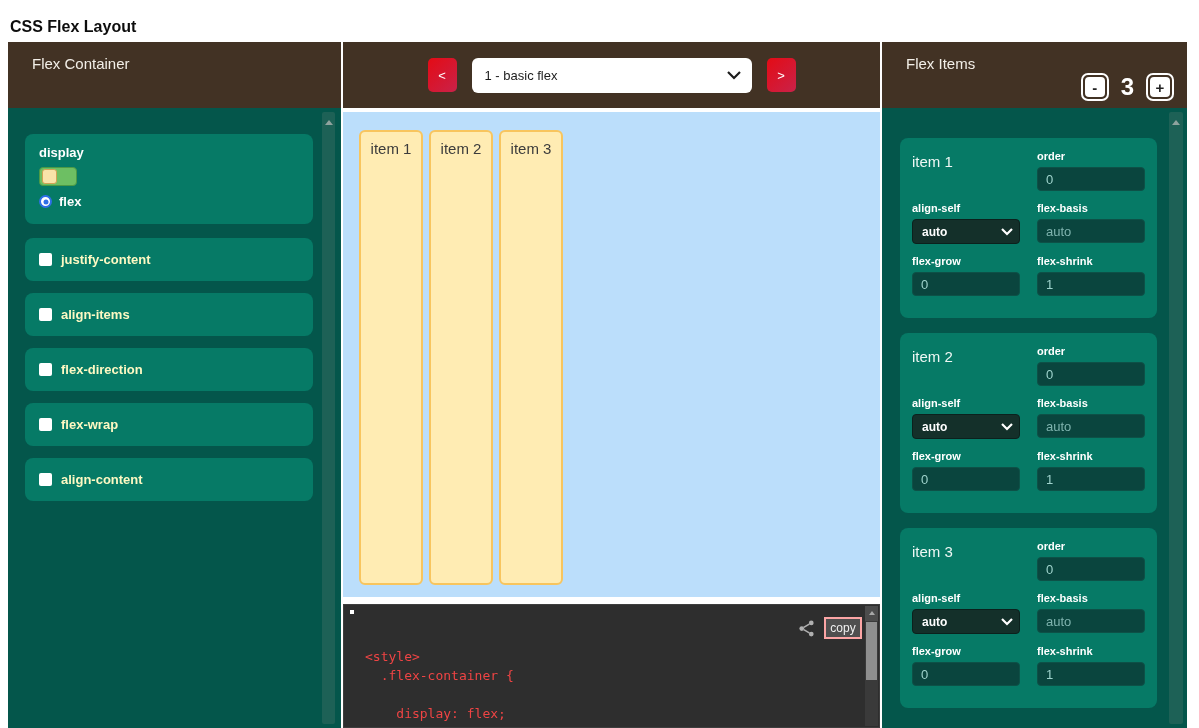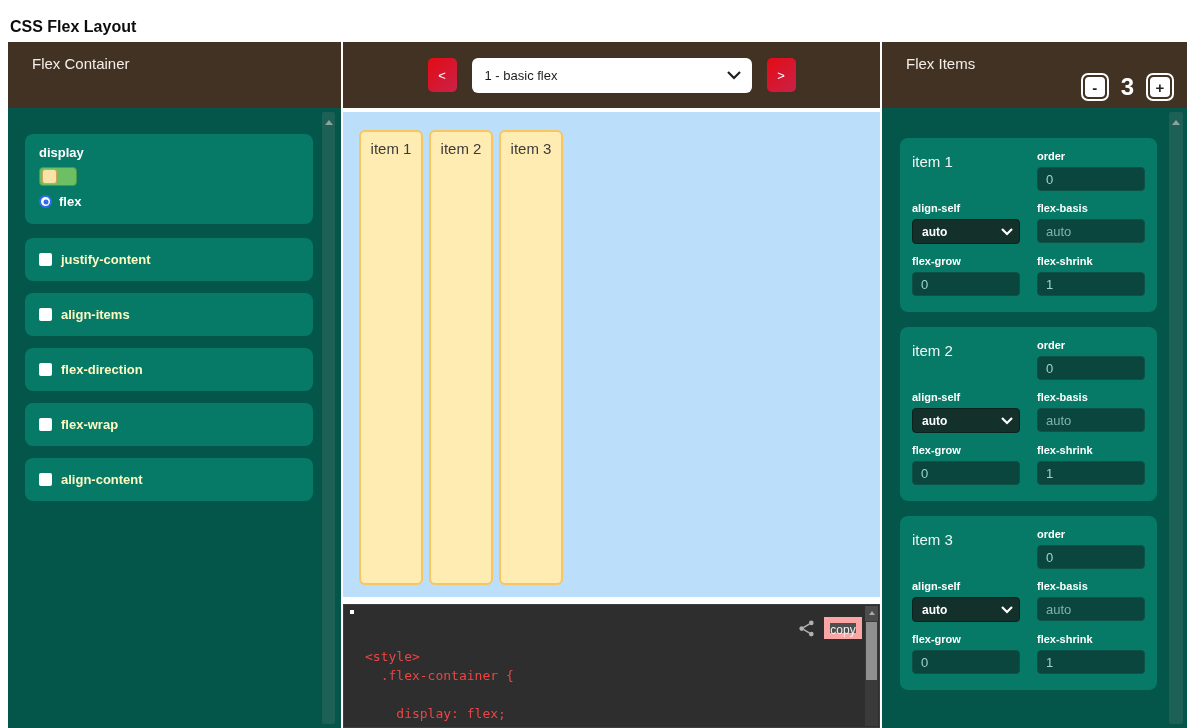--- a/index.html
+++ b/index.html
@@ -48,21 +48,21 @@
   .flex-preview { position:absolute; left:343px; top:112px; width:537px; height:485px; background:#bbdefb;
       display:flex; align-items:stretch; padding:18px 16px 12px 16px; }
   .flex-item { width:64px; flex:0 0 64px; margin-right:6px; background:#ffecb3; border:2px solid #f8c55e; border-radius:6px;
       text-align:center; padding-top:8px; font-size:15px; color:#3c3c3c; }
 
   .code-panel { position:absolute; left:343px; top:604px; width:537px; height:124px; background:#2e2e2e; border:1px solid #3e3e3e; overflow:hidden; }
   .code-dot { position:absolute; left:6px; top:5px; width:4px; height:4px; background:#fff; }
   .code-lines { position:absolute; left:21px; top:42px; font-family:"DejaVu Sans Mono", monospace; font-size:13px; color:#ef4444; }
   .code-line { height:19px; line-height:19px; white-space:pre; }
   .share-ic { position:absolute; right:63px; top:14px; cursor:pointer; }
-  .copy-btn { position:absolute; right:17px; top:12px; width:38px; height:22px; background:#4f4f4f; border:6px solid #fca5a5;
+  .copy-btn { position:absolute; right:17px; top:12px; width:38px; height:22px; background:#4f4f4f; border:2px solid #fca5a5;
       color:#f0f0f0; font-size:12px; font-family:"Liberation Sans",sans-serif; cursor:pointer; }
   .code-scroll { position:absolute; right:1px; top:1px; bottom:1px; width:13px; background:#3a3a3a; }
   .code-scroll .btn-up { position:absolute; top:0; left:0; width:13px; height:15px; background:#4c4c4c; }
   .code-scroll .btn-up::after { content:""; position:absolute; left:50%; top:5px; transform:translateX(-50%);
       width:0; height:0; border-left:3px solid transparent; border-right:3px solid transparent; border-bottom:4px solid #a8a8a8; }
   .code-scroll .thumb { position:absolute; top:16px; left:1px; width:11px; height:58px; background:#8f8f8f; }
 
   
   .right-panel { left:882px; width:305px; }
   .right-panel .panel-body { padding:30px 0 0 18px; }
@@ -72,21 +72,21 @@
       color:#222; font-size:15px; font-weight:bold; line-height:1; }
   .count-num { color:#fff; font-size:24px; font-weight:600; }
   .right-panel .scrollbar { right:4px; width:14px; }
 
   .item-card { width:257px; background:#067a66; border-radius:8px; padding:12px; margin-bottom:15px;
       display:grid; grid-template-columns:108px 108px; column-gap:17px;
       grid-template-areas:"title order" "alignself flexbasis" "flexgrow flexshrink"; }
   .ic-title { grid-area:title; font-size:15px; color:#eef7f4; padding-top:3px; }
   .field { margin-bottom:11px; }
   .f-order { grid-area:order; } .f-alignself { grid-area:alignself; } .f-flexbasis { grid-area:flexbasis; }
-  .f-flexgrow { grid-area:flexgrow; margin-bottom:2px; } .f-flexshrink { grid-area:flexshrink; margin-bottom:4px; }
+  .f-flexgrow { grid-area:flexgrow; margin-bottom:2px; } .f-flexshrink { grid-area:flexshrink; margin-bottom:10px; }
   .field label { display:block; font-size:11px; font-weight:bold; color:#fff; margin-bottom:5px; }
   .field input { width:108px; height:24px; background:#0a453e; border:1px solid #0d5147; border-radius:4px;
       color:#9fd3cc; font-size:13px; padding:0 8px; font-family:"Liberation Sans",sans-serif; }
   .field input::placeholder { color:#7fb3ae; opacity:1; }
   .select-sm { position:relative; width:108px; height:25px; }
   .select-sm select { appearance:none; -webkit-appearance:none; width:100%; height:100%; background:#14302a;
       border:1px solid #0b211d; border-radius:4px; color:#fff; font-weight:bold; font-size:12px; padding:0 22px 0 9px;
       font-family:"Liberation Sans",sans-serif; cursor:pointer; }
   .select-sm .chev { position:absolute; right:7px; top:9px; pointer-events:none; }
 </style>

